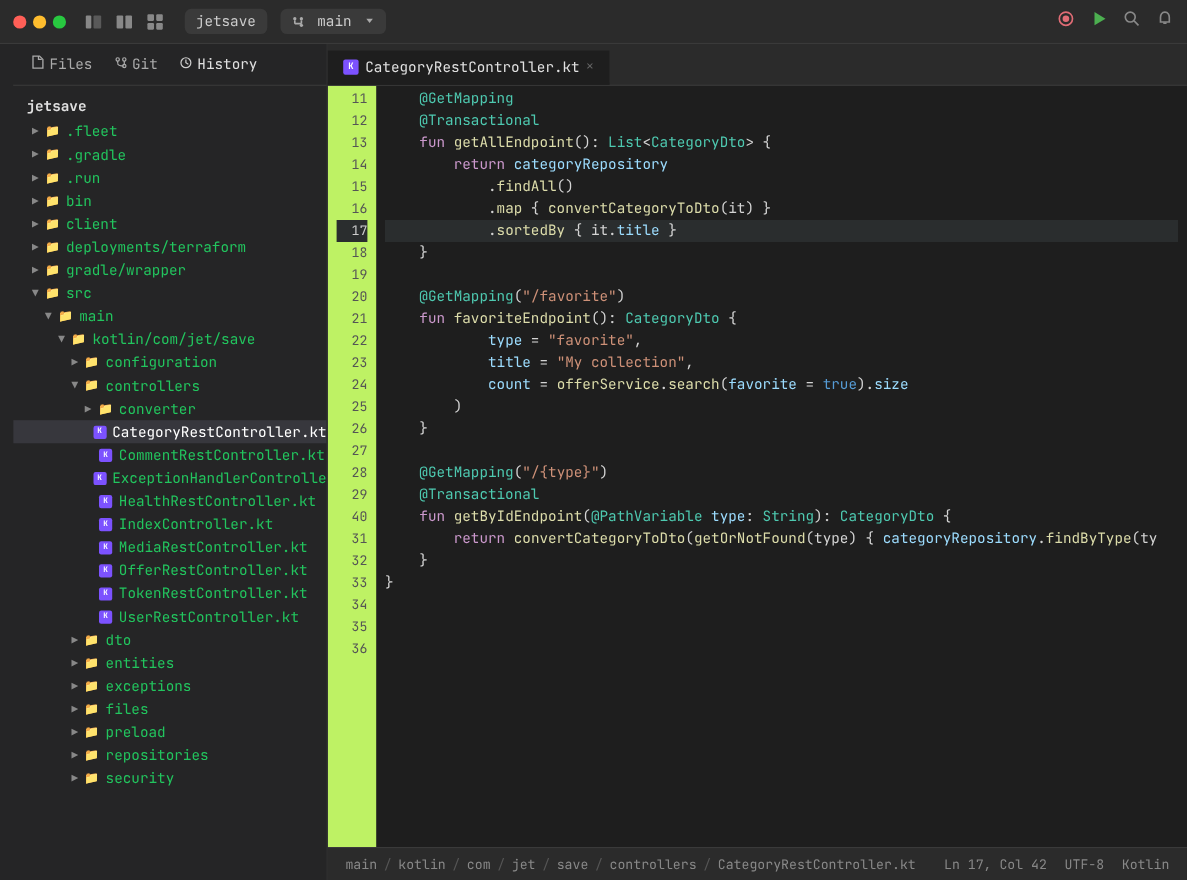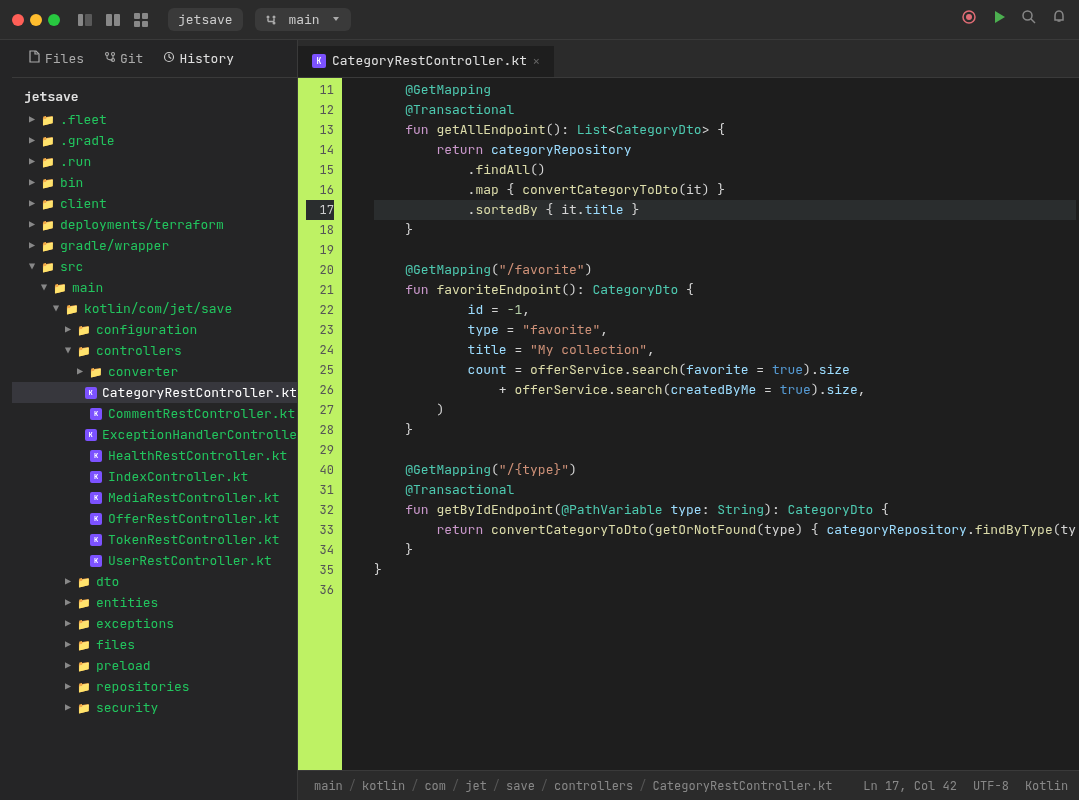--- a/index.html
+++ b/index.html
@@ -227,21 +227,20 @@
       overflow-x: auto;
       overflow-y: auto;
       padding: 2px 8px;
     }
     .code-content::-webkit-scrollbar { height: 6px; width: 6px; }
     .code-content::-webkit-scrollbar-thumb { background: #555; border-radius: 3px; }
     .code-line {
       height: 20px;
       white-space: pre;
       display: block;
-      margin-left: 24px;
     }
     .code-line.highlighted { background: #2a2d2e; }
 
     
     .kw { color: #cc99cd; } 
     .fn { color: #dcdcaa; } 
     .ann { color: #4ec9b0; } 
     .str { color: #ce9178; } 
     .num { color: #b5cea8; } 
     .type { color: #4ec9b0; } 
@@ -668,29 +667,27 @@
 
         <span class="code-line"><span class="plain">    }</span></span>
 
         <span class="code-line"></span>
 
         <span class="code-line"><span class="ann">    @GetMapping</span><span class="plain">(</span><span class="str">"/favorite"</span><span class="plain">)</span></span>
 
         <span class="code-line"><span class="plain">    </span><span class="kw">fun </span><span class="fn">favoriteEndpoint</span><span class="plain">(): </span><span class="type">CategoryDto</span><span class="plain"> {</span></span>
 
 
-        <span class="code-line"><span class="plain">            </span><span class="prop">id</span><span class="plain"> = </span><span class="num">-1</span><span class="plain">,</span></span>
 
         <span class="code-line"><span class="plain">            </span><span class="prop">type</span><span class="plain"> = </span><span class="str">"favorite"</span><span class="plain">,</span></span>
 
         <span class="code-line"><span class="plain">            </span><span class="prop">title</span><span class="plain"> = </span><span class="str">"My collection"</span><span class="plain">,</span></span>
 
         <span class="code-line"><span class="plain">            </span><span class="prop">count</span><span class="plain"> = </span><span class="fn">offerService</span><span class="plain">.</span><span class="fn">search</span><span class="plain">(</span><span class="param">favorite</span><span class="plain"> = </span><span class="bool">true</span><span class="plain">).</span><span class="prop">size</span></span>
 
-        <span class="code-line"><span class="plain">                + </span><span class="fn">offerService</span><span class="plain">.</span><span class="fn">search</span><span class="plain">(</span><span class="param">createdByMe</span><span class="plain"> = </span><span class="bool">true</span><span class="plain">).</span><span class="prop">size</span><span class="plain">,</span></span>
 
         <span class="code-line"><span class="plain">        )</span></span>
 
         <span class="code-line"><span class="plain">    }</span></span>
 
         <span class="code-line"></span>
 
         <span class="code-line"><span class="ann">    @GetMapping</span><span class="plain">(</span><span class="str">"/{type}"</span><span class="plain">)</span></span>
 
         <span class="code-line"><span class="ann">    @Transactional</span></span>

